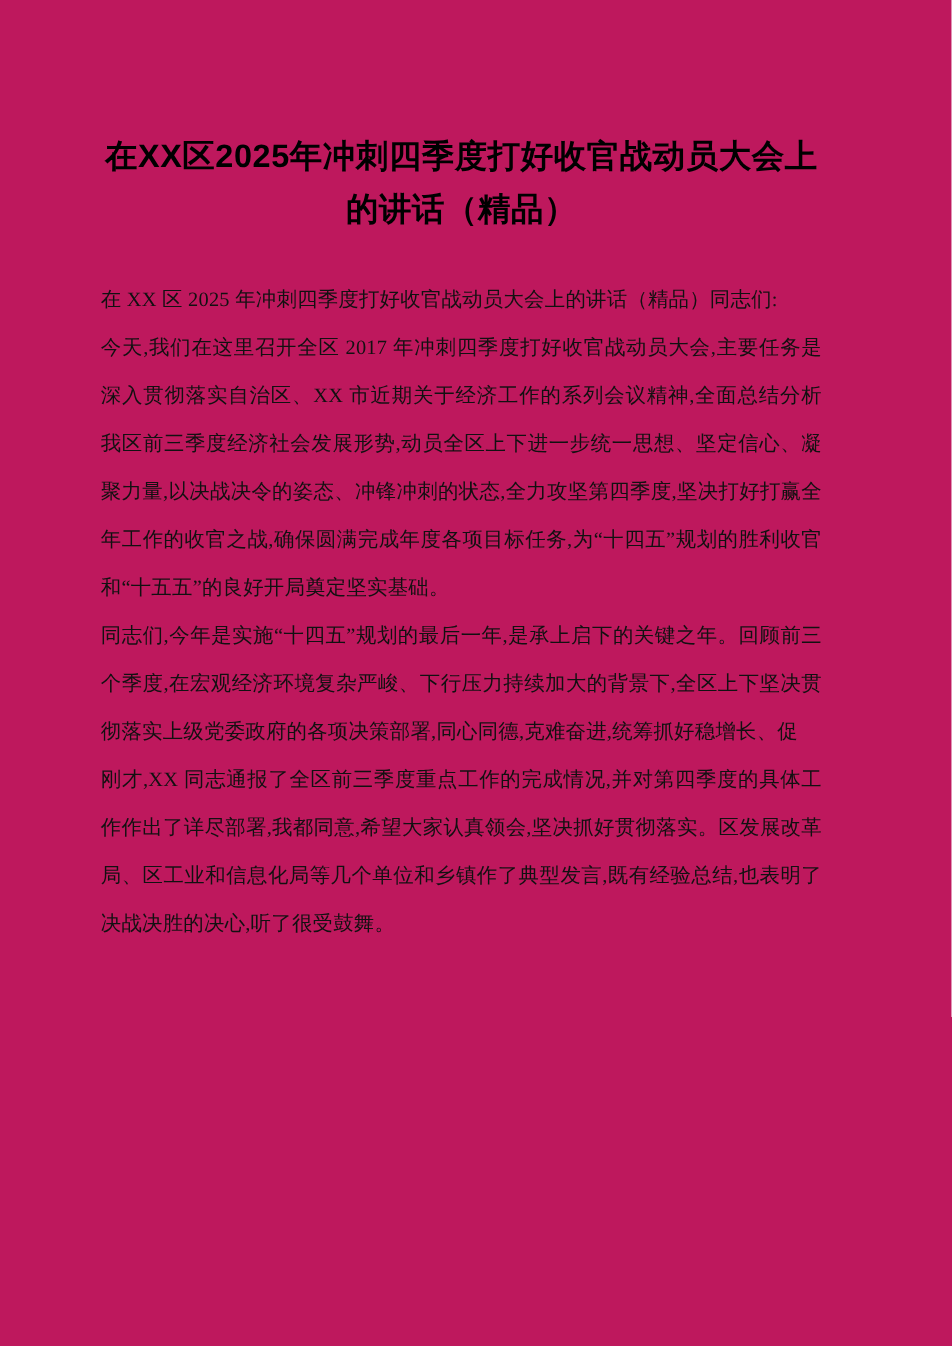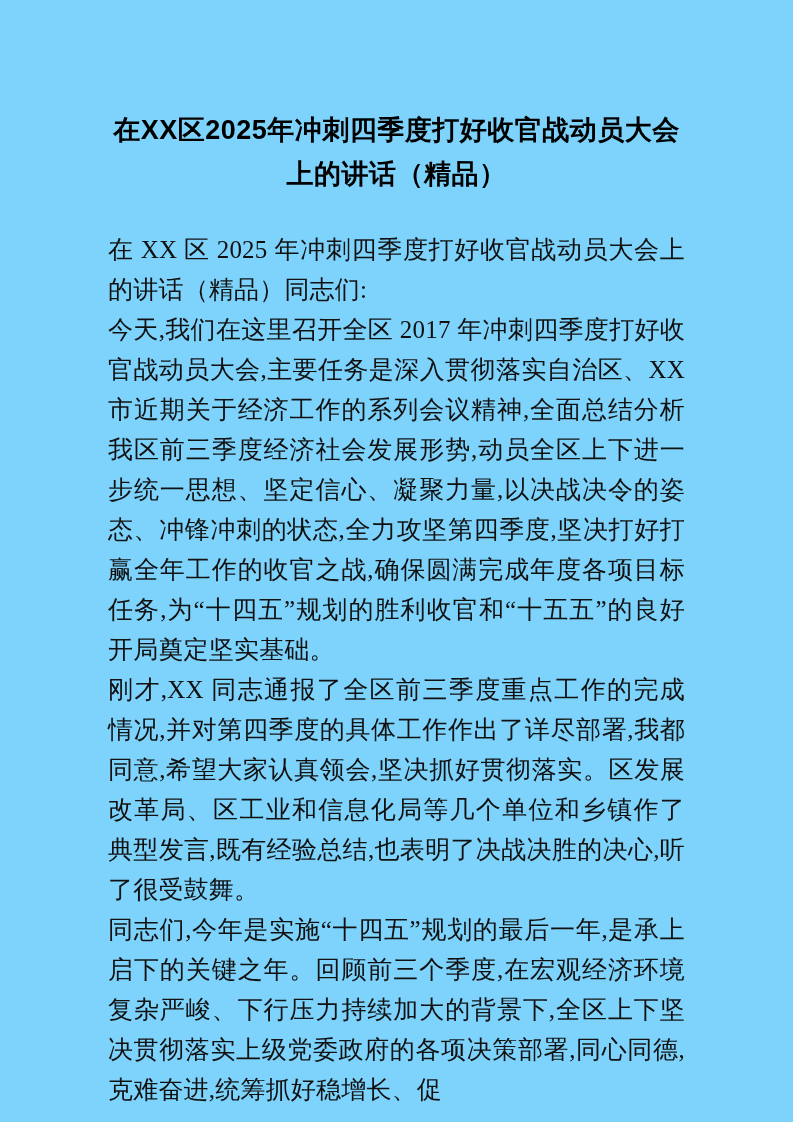--- a/index.html
+++ b/index.html
@@ -12,51 +12,51 @@
     height: 1122px;
     font-family: "Liberation Serif", "DejaVu Serif", serif;
     color: #000000;
     overflow: hidden;
   }
   .page {
     position: relative;
     width: 793px;
     height: 1122px;
     box-sizing: border-box;
-    padding: 108px 108px 40px 108px;
-    background: #7dd3fc;
+    padding: 108px 108px 40px 84px;
+    background: #be185d;
   }
   .doc-title {
     font-family: "Liberation Sans", "DejaVu Sans", sans-serif;
     font-weight: bold;
     font-size: 27px;
     line-height: 44px;
     text-align: center;
     letter-spacing: 0.5px;
     margin: 0 0 34px 0;
     color: #000000;
   }
   .doc-body {
     font-family: "Liberation Serif", "DejaVu Serif", serif;
-    font-size: 25px;
+    font-size: 17px;
     line-height: 40px;
     text-align: justify;
     text-justify: inter-ideograph;
     color: #111111;
   }
   .doc-body p {
     margin: 0;
     text-indent: 0;
     letter-spacing: 0.2px;
   }
 </style>
 </head>
 <body>
 
 <div class="page">
   <h1 class="doc-title">在XX区2025年冲刺四季度打好收官战动员大会上的讲话（精品）</h1>
   <div class="doc-body">
     <p>在 XX 区 2025 年冲刺四季度打好收官战动员大会上的讲话（精品）同志们:</p>
     <p>今天,我们在这里召开全区 2017 年冲刺四季度打好收官战动员大会,主要任务是深入贯彻落实自治区、XX 市近期关于经济工作的系列会议精神,全面总结分析我区前三季度经济社会发展形势,动员全区上下进一步统一思想、坚定信心、凝聚力量,以决战决令的姿态、冲锋冲刺的状态,全力攻坚第四季度,坚决打好打赢全年工作的收官之战,确保圆满完成年度各项目标任务,为“十四五”规划的胜利收官和“十五五”的良好开局奠定坚实基础。</p>
+    <p>同志们,今年是实施“十四五”规划的最后一年,是承上启下的关键之年。回顾前三个季度,在宏观经济环境复杂严峻、下行压力持续加大的背景下,全区上下坚决贯彻落实上级党委政府的各项决策部署,同心同德,克难奋进,统筹抓好稳增长、促</p>
     <p>刚才,XX 同志通报了全区前三季度重点工作的完成情况,并对第四季度的具体工作作出了详尽部署,我都同意,希望大家认真领会,坚决抓好贯彻落实。区发展改革局、区工业和信息化局等几个单位和乡镇作了典型发言,既有经验总结,也表明了决战决胜的决心,听了很受鼓舞。</p>
-    <p>同志们,今年是实施“十四五”规划的最后一年,是承上启下的关键之年。回顾前三个季度,在宏观经济环境复杂严峻、下行压力持续加大的背景下,全区上下坚决贯彻落实上级党委政府的各项决策部署,同心同德,克难奋进,统筹抓好稳增长、促</p>
   </div>
 </div>
 
 </body></html>

